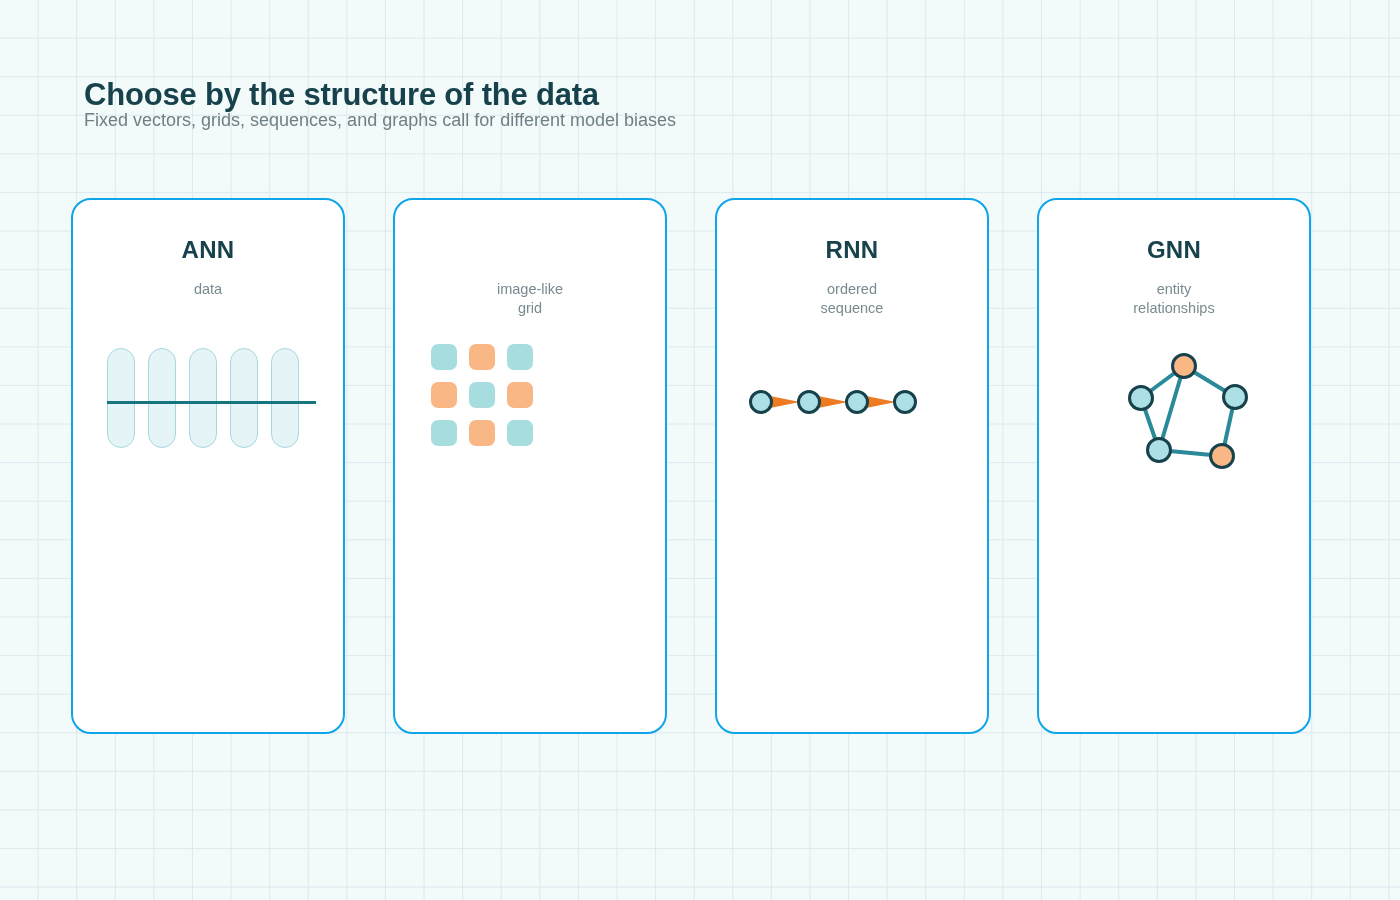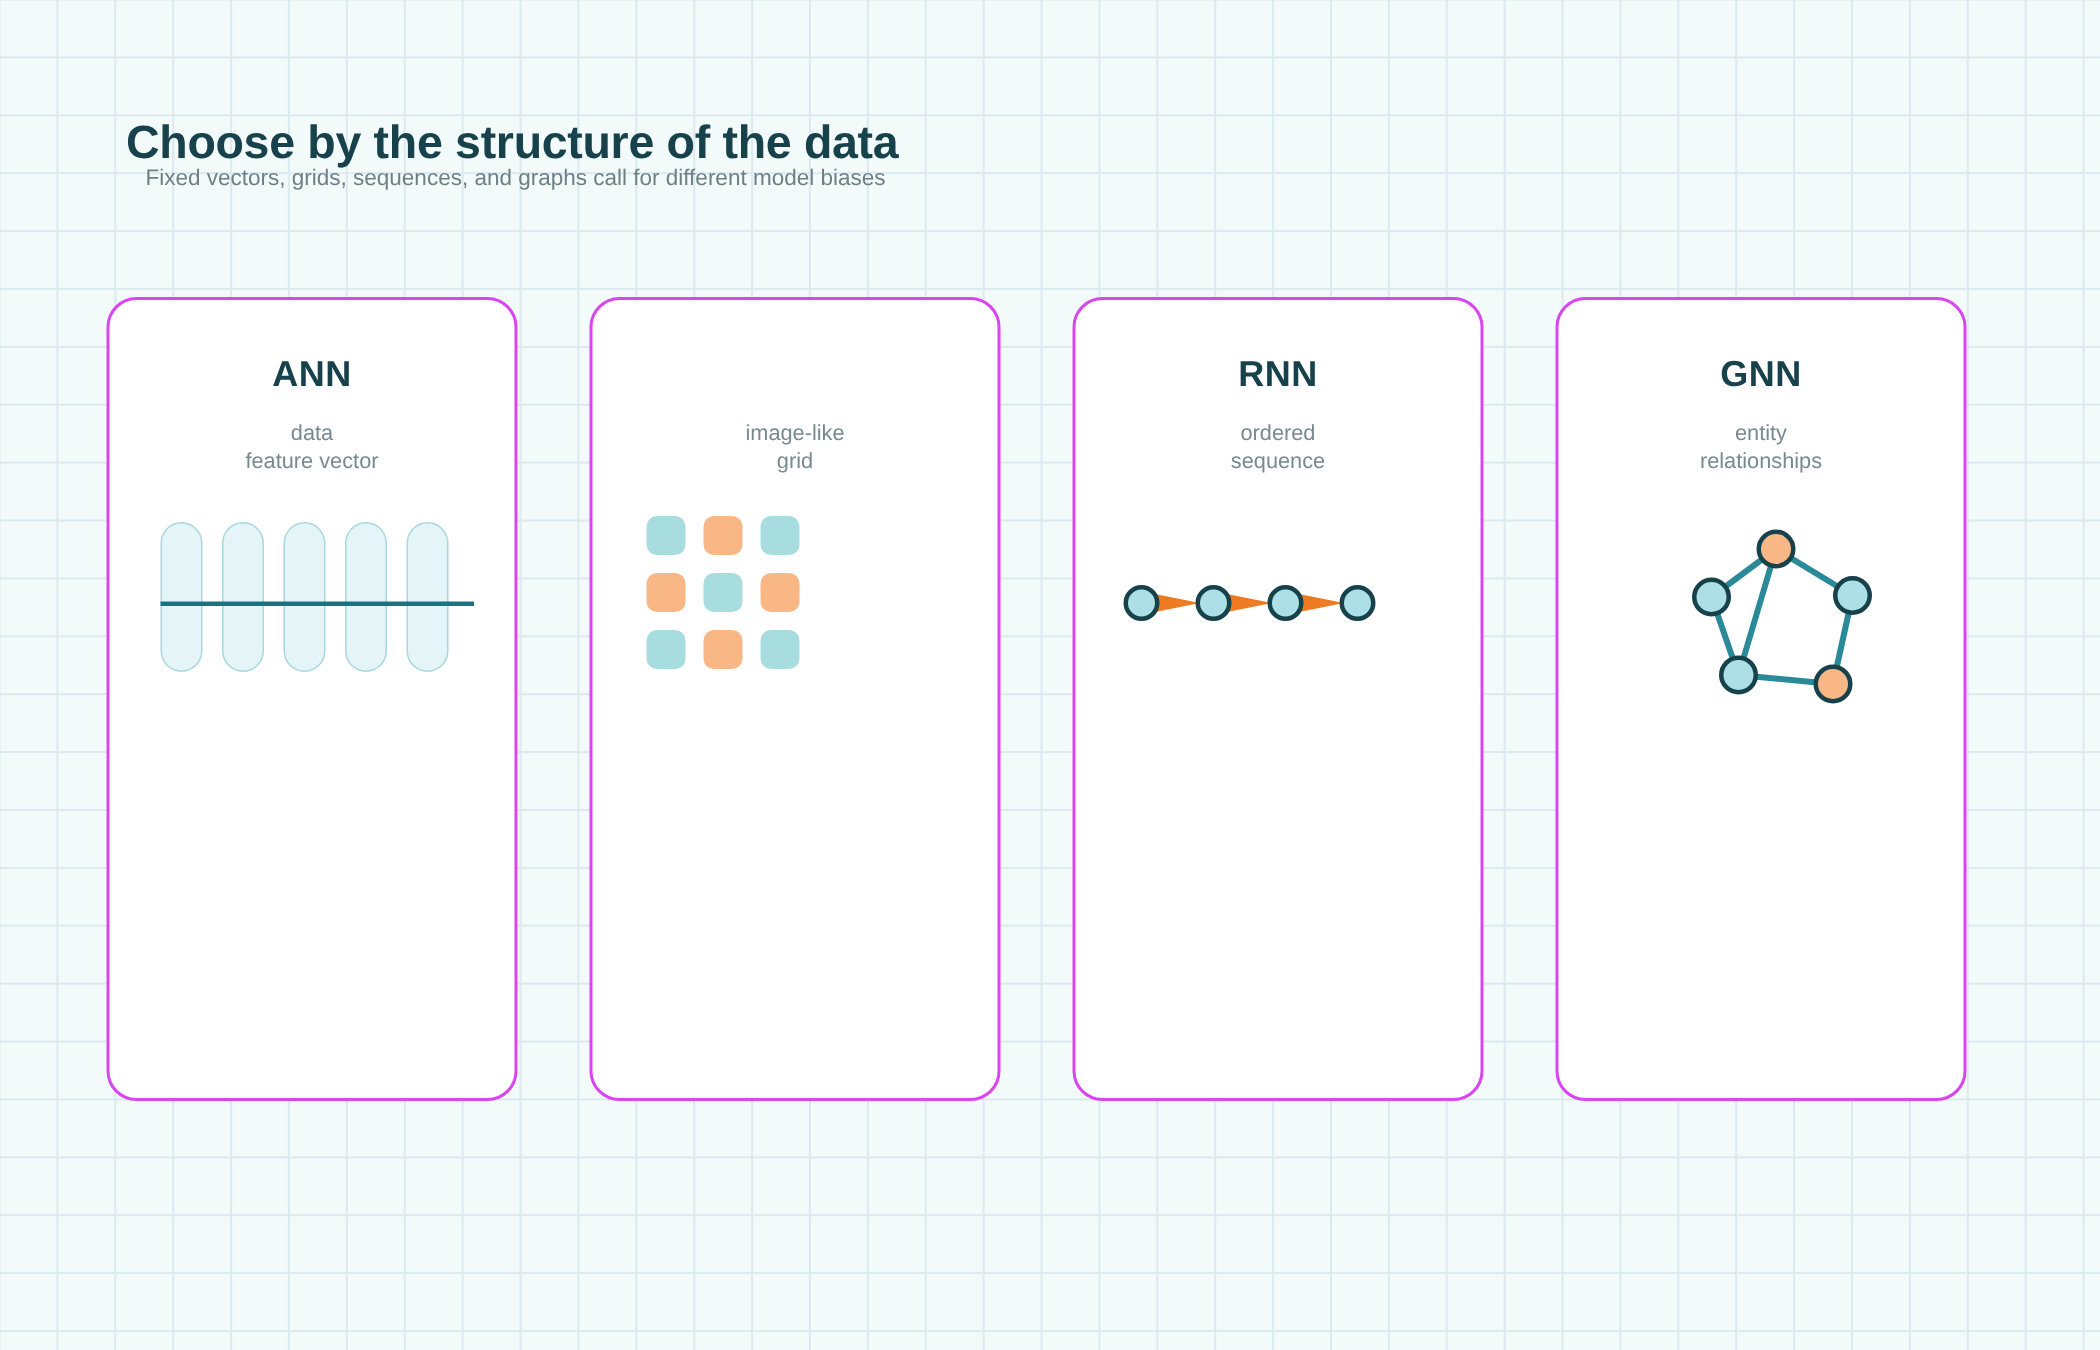--- a/index.html
+++ b/index.html
@@ -32,39 +32,38 @@
     font-size: 31px;
     font-weight: bold;
     color: #17424c;
     letter-spacing: -0.2px;
     white-space: nowrap;
   }
   #page-subtitle {
     position: absolute;
     left: 84px;
     top: 110px;
-    font-size: 15px;
+    font-size: 18px;
     color: #6e7f85;
     white-space: nowrap;
-    margin-left: 13px;
   }
   #cards {
     position: absolute;
     left: 71px;
     top: 198px;
     width: 1244px;
     height: 540px;
   }
   .card {
     position: absolute;
     top: 0;
     width: 274px;
     height: 536px;
     background: #ffffff;
-    border: 2px solid #d946ef;
+    border: 2px solid #0ea5e9;
     border-radius: 20px;
     box-sizing: border-box;
   }
   .card-0 { left: 0px; }
   .card-1 { left: 322px; }
   .card-2 { left: 644px; }
   .card-3 { left: 966px; }
 
   .card-title {
     position: absolute;
@@ -152,21 +151,20 @@
 
 <h1 id="page-title">Choose by the structure of the data</h1>
 <div id="page-subtitle">Fixed vectors, grids, sequences, and graphs call for different model biases</div>
 
 <div id="cards">
 
   <div class="card card-0">
     <div class="card-title">ANN</div>
     <div class="card-sub">
       <div>data</div>
-      <div>feature vector</div>
     </div>
     <div class="ann-art">
       <div class="ann-bar" style="left:0px"></div>
       <div class="ann-bar" style="left:41px"></div>
       <div class="ann-bar" style="left:82px"></div>
       <div class="ann-bar" style="left:123px"></div>
       <div class="ann-bar" style="left:164px"></div>
     </div>
     <div class="ann-line"></div>
   </div>

